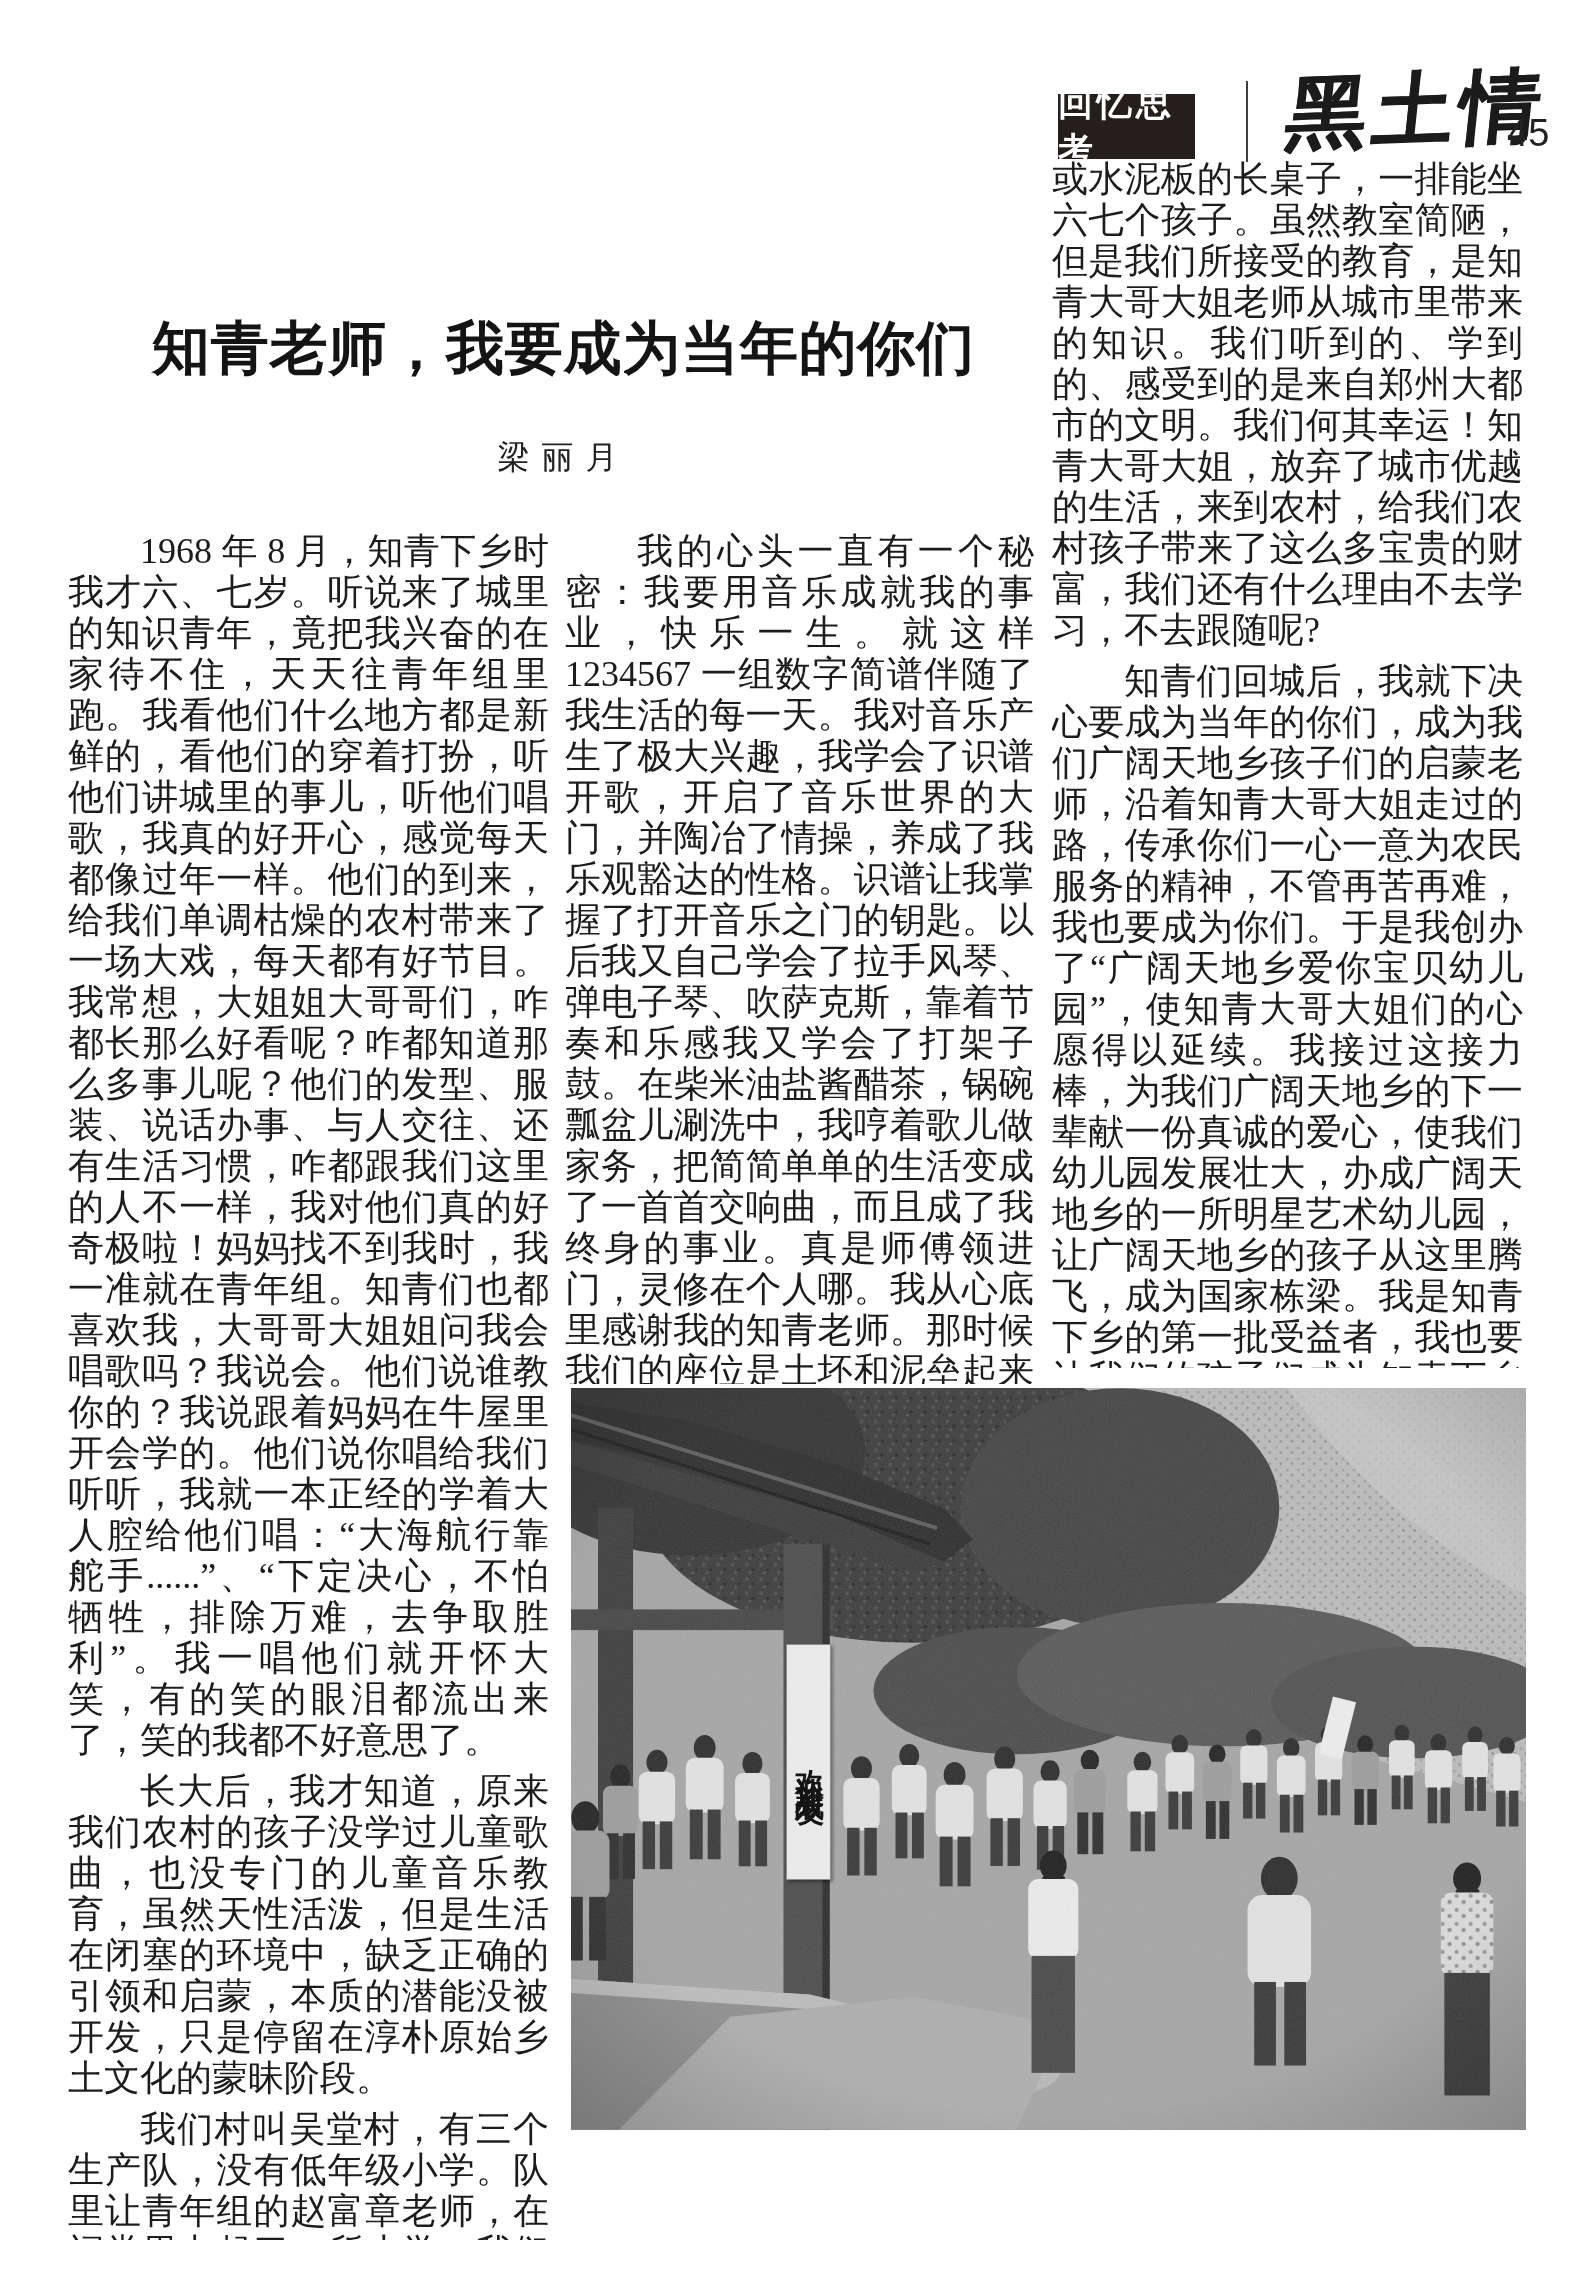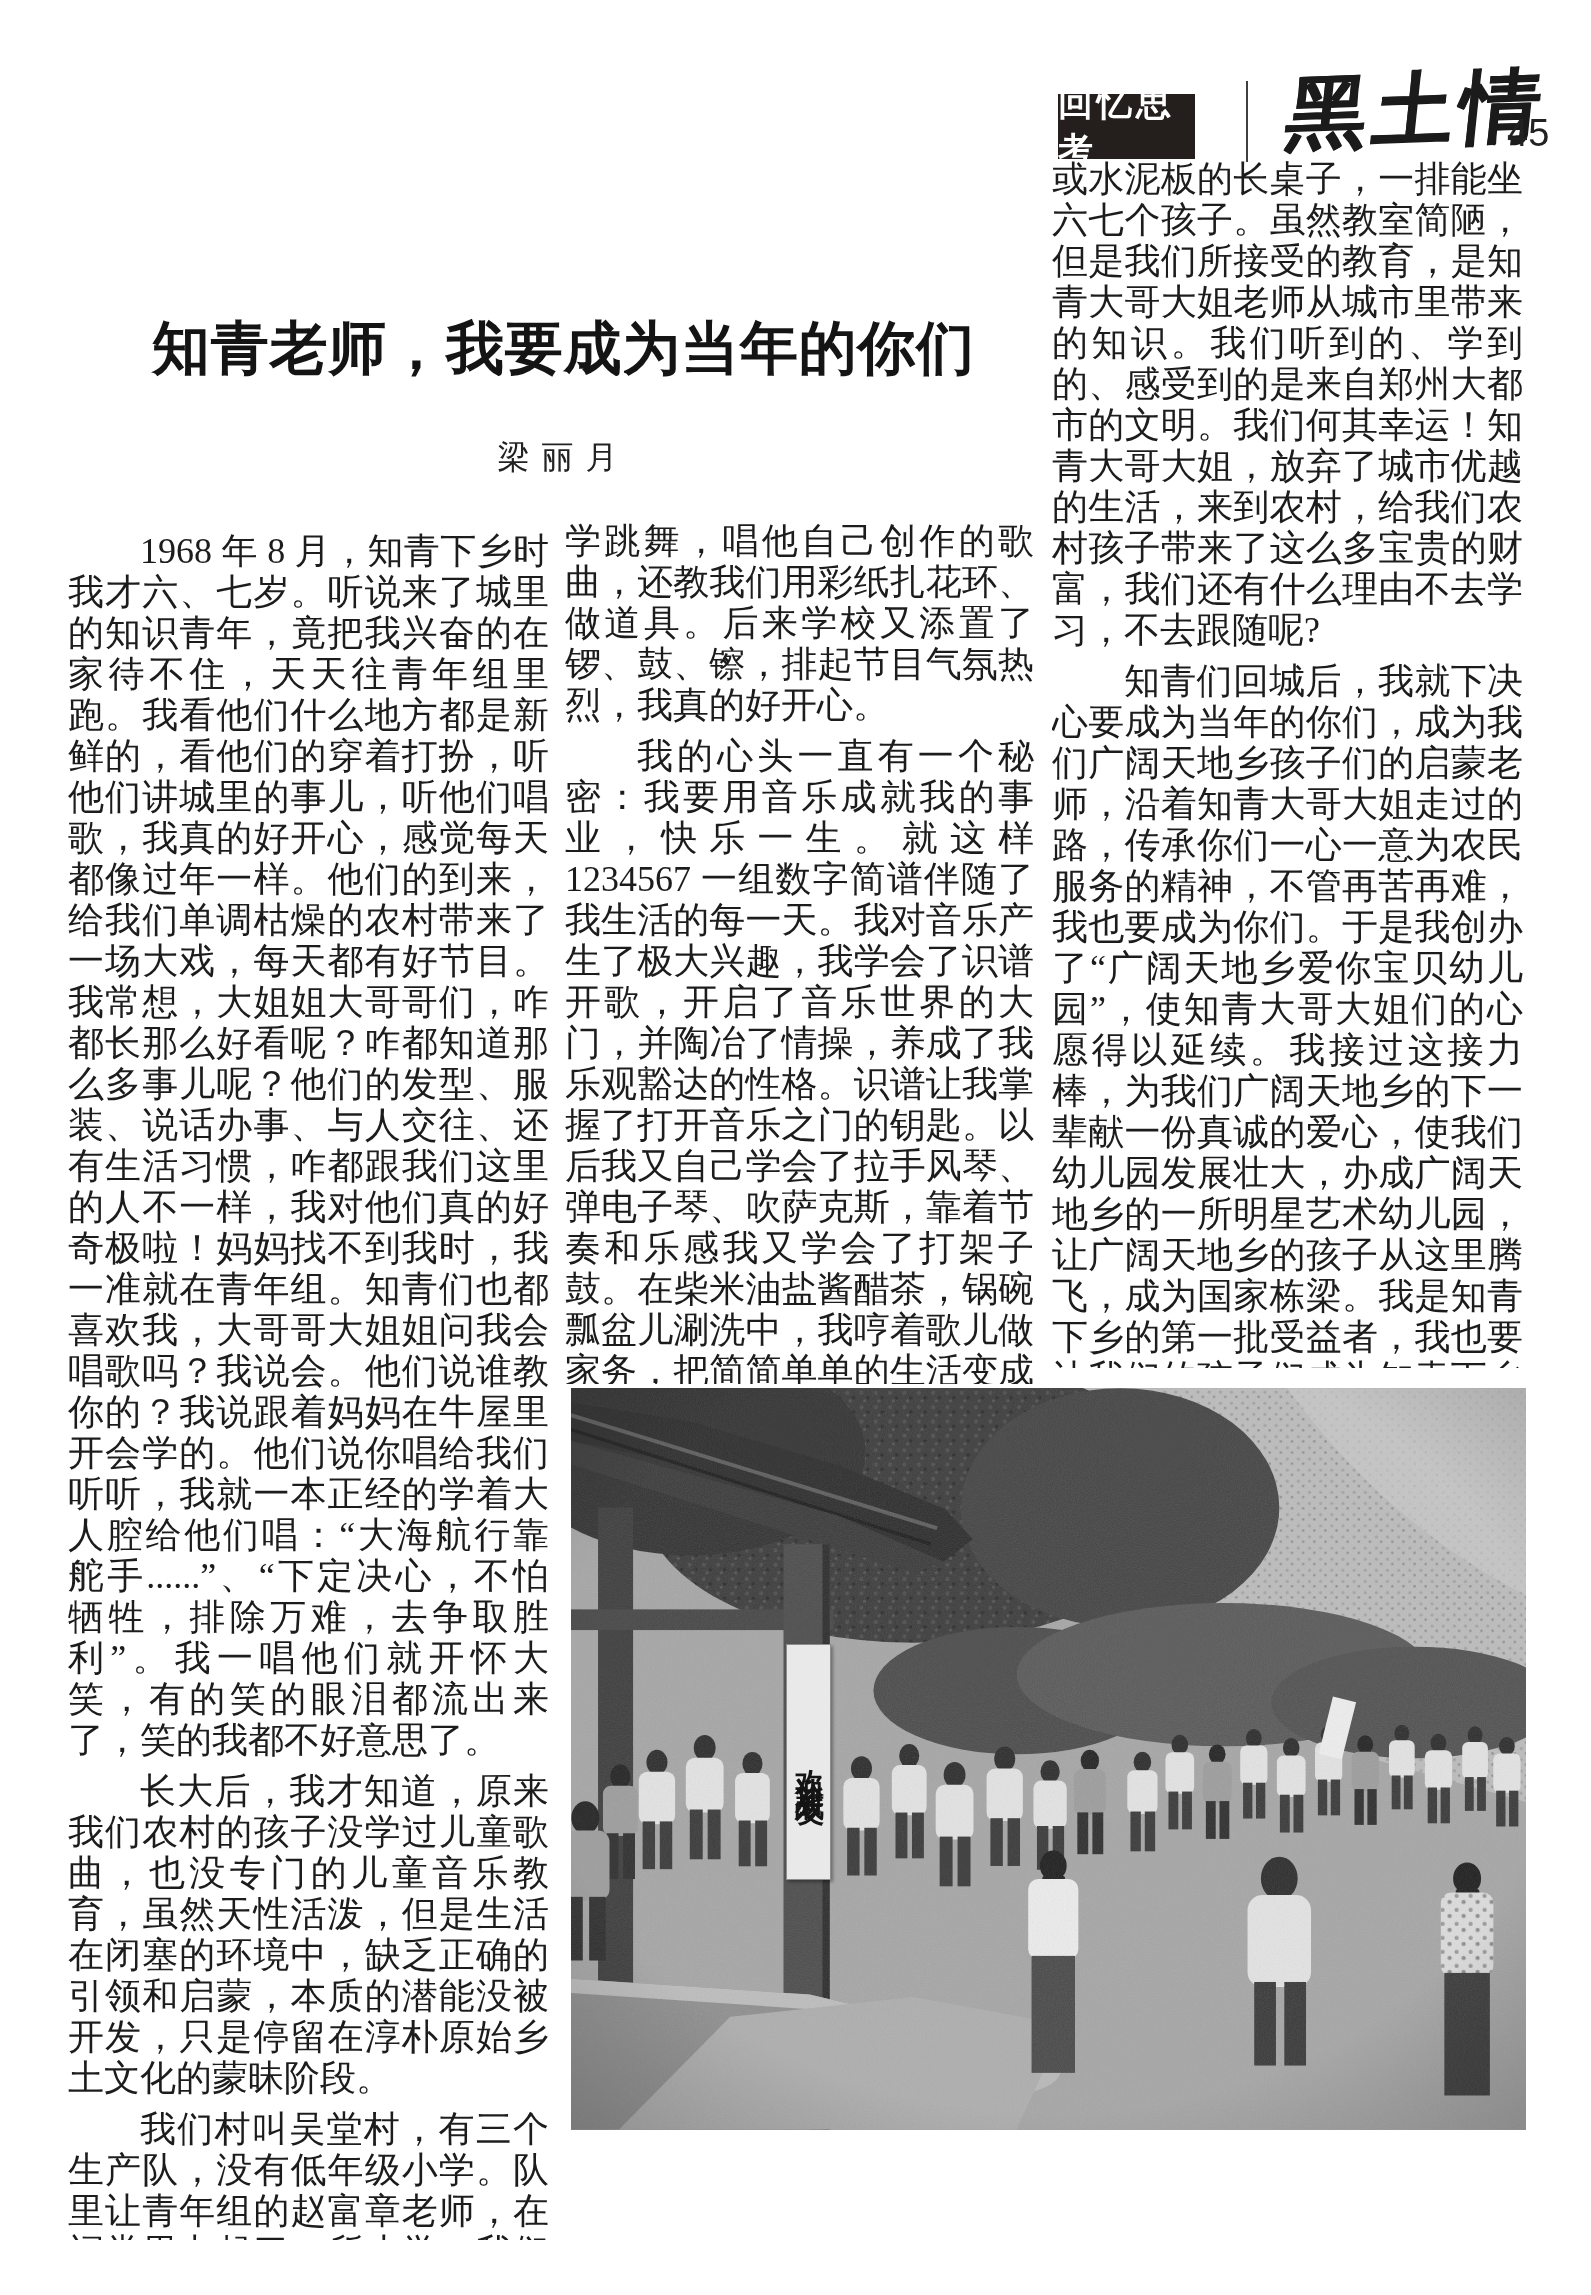--- a/index.html
+++ b/index.html
@@ -88,21 +88,20 @@
   <h1 class="title">知青老师，我要成为当年的你们</h1>
   <div class="byline">梁丽月</div>
 
   <section class="col col1">
     <p class="indent">1968 年 8 月，知青下乡时我才六、七岁。听说来了城里的知识青年，竟把我兴奋的在家待不住，天天往青年组里跑。我看他们什么地方都是新鲜的，看他们的穿着打扮，听他们讲城里的事儿，听他们唱歌，我真的好开心，感觉每天都像过年一样。他们的到来，给我们单调枯燥的农村带来了一场大戏，每天都有好节目。我常想，大姐姐大哥哥们，咋都长那么好看呢？咋都知道那么多事儿呢？他们的发型、服装、说话办事、与人交往、还有生活习惯，咋都跟我们这里的人不一样，我对他们真的好奇极啦！妈妈找不到我时，我一准就在青年组。知青们也都喜欢我，大哥哥大姐姐问我会唱歌吗？我说会。他们说谁教你的？我说跟着妈妈在牛屋里开会学的。他们说你唱给我们听听，我就一本正经的学着大人腔给他们唱：“大海航行靠舵手......”、“下定决心，不怕牺牲，排除万难，去争取胜利”。我一唱他们就开怀大笑，有的笑的眼泪都流出来了，笑的我都不好意思了。</p>
     <p class="indent">长大后，我才知道，原来我们农村的孩子没学过儿童歌曲，也没专门的儿童音乐教育，虽然天性活泼，但是生活在闭塞的环境中，缺乏正确的引领和启蒙，本质的潜能没被开发，只是停留在淳朴原始乡土文化的蒙昧阶段。</p>
     <p class="indent">我们村叫吴堂村，有三个生产队，没有低年级小学。队里让青年组的赵富章老师，在祠堂里办起了一所小学，我们这些孩子不用出村也开始上学了。老师耐心教我们写字、语文、算术，还教我们念哆来咪发梭拉西，学习乐理，练音阶、唱谱子，我的眼前打开了一个五光十色的新世界。老师还教我们唱样板戏，唱《红灯记》，独唱、合唱、对唱、轮唱，</p>
   </section>
 
   <section class="col col2">
-    <p>学跳舞，唱他自己创作的歌曲，还教我们用彩纸扎花环、做道具。后来学校又添置了锣、鼓、镲，排起节目气氛热烈，我真的好开心。</p>
     <p class="indent">我的心头一直有一个秘密：我要用音乐成就我的事业，快乐一生。就这样 1234567 一组数字简谱伴随了我生活的每一天。我对音乐产生了极大兴趣，我学会了识谱开歌，开启了音乐世界的大门，并陶冶了情操，养成了我乐观豁达的性格。识谱让我掌握了打开音乐之门的钥匙。以后我又自己学会了拉手风琴、弹电子琴、吹萨克斯，靠着节奏和乐感我又学会了打架子鼓。在柴米油盐酱醋茶，锅碗瓢盆儿涮洗中，我哼着歌儿做家务，把简简单单的生活变成了一首首交响曲，而且成了我终身的事业。真是师傅领进门，灵修在个人哪。我从心底里感谢我的知青老师。那时候我们的座位是土坯和泥垒起来的，放上木板</p>
   </section>
 
   <section class="col col3">
     <p>或水泥板的长桌子，一排能坐六七个孩子。虽然教室简陋，但是我们所接受的教育，是知青大哥大姐老师从城市里带来的知识。我们听到的、学到的、感受到的是来自郑州大都市的文明。我们何其幸运！知青大哥大姐，放弃了城市优越的生活，来到农村，给我们农村孩子带来了这么多宝贵的财富，我们还有什么理由不去学习，不去跟随呢?</p>
     <p class="indent">知青们回城后，我就下决心要成为当年的你们，成为我们广阔天地乡孩子们的启蒙老师，沿着知青大哥大姐走过的路，传承你们一心一意为农民服务的精神，不管再苦再难，我也要成为你们。于是我创办了“广阔天地乡爱你宝贝幼儿园”，使知青大哥大姐们的心愿得以延续。我接过这接力棒，为我们广阔天地乡的下一辈献一份真诚的爱心，使我们幼儿园发展壮大，办成广阔天地乡的一所明星艺术幼儿园，让广阔天地乡的孩子从这里腾飞，成为国家栋梁。我是知青下乡的第一批受益者，我也要让我们的孩子们成为知青下乡后的第二批、第三批受益者。</p>
     <p class="indent">千言万语无法表达我对知青老师的感激之情，真诚的祝福老师们身体健康，晚年幸福。</p>
 
   </section>
 

